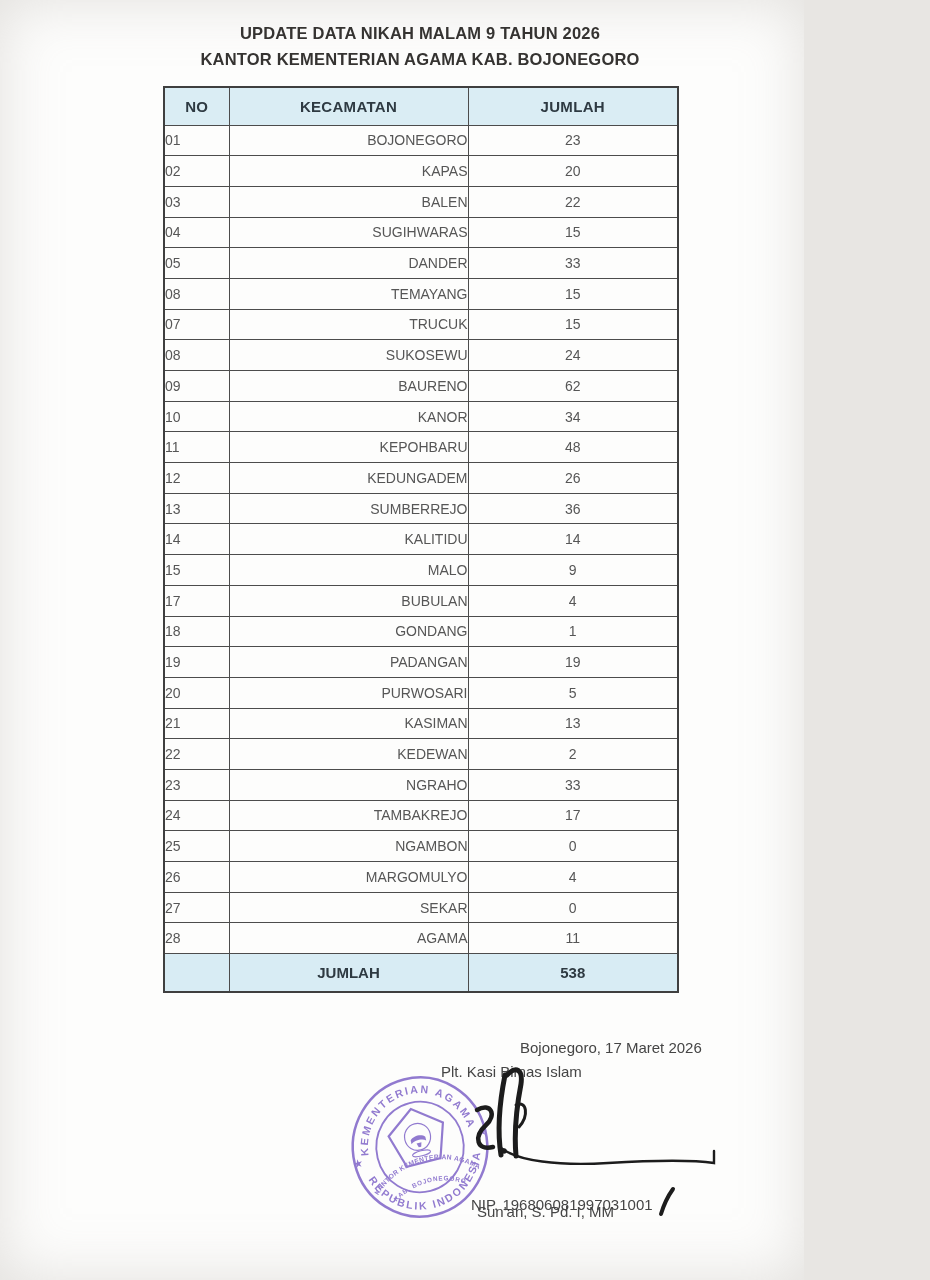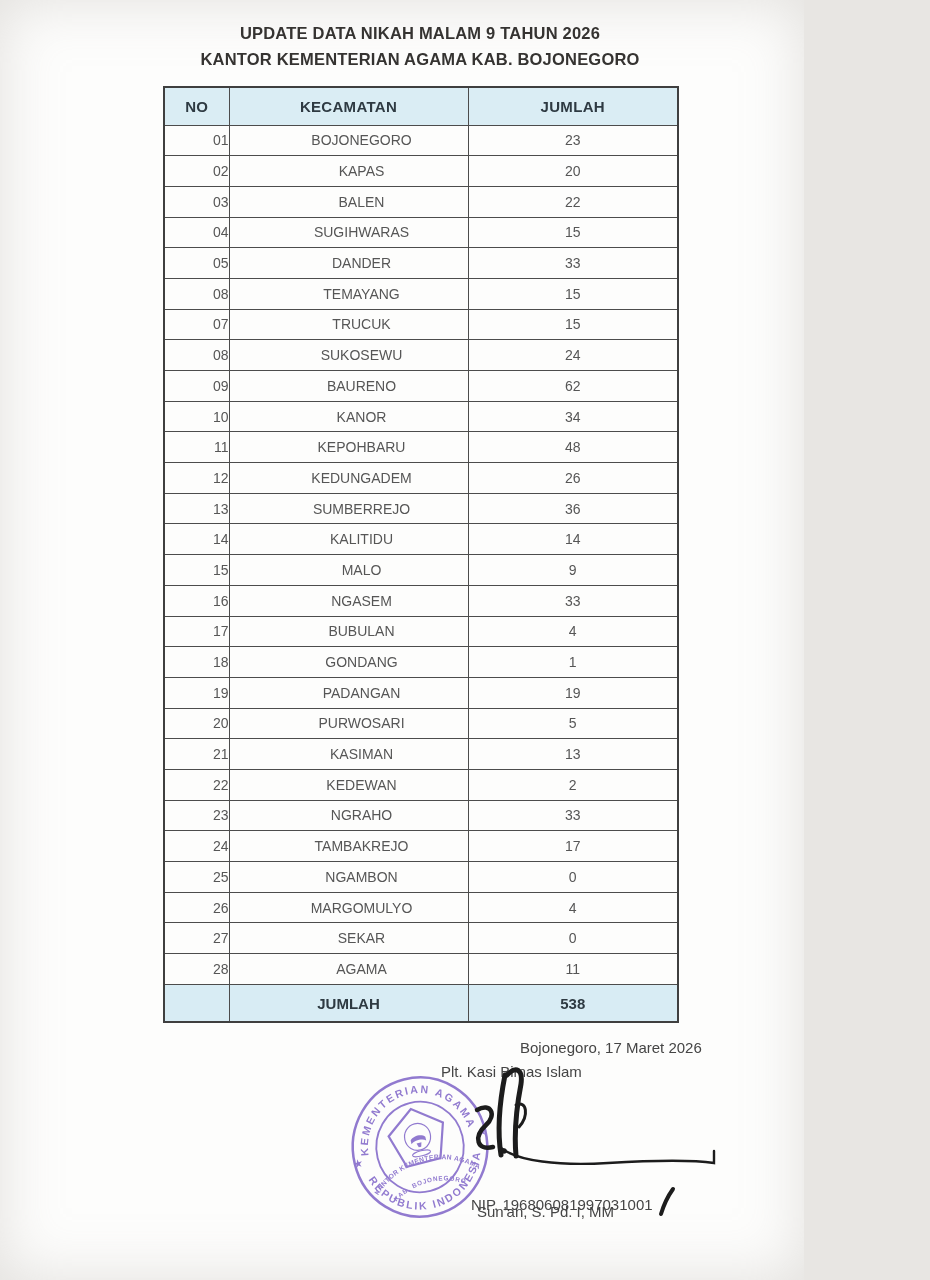--- a/index.html
+++ b/index.html
@@ -33,22 +33,22 @@
   table.data-table th, table.data-table td {
     border:1.6px solid #4c4c4c;
   }
   table.data-table { border:2.5px solid #3f3f3f; }
   tr.header-row th {
     height:38px; background:#daedf4;
     font-size:15px; font-weight:bold; color:#2e3a42;
     letter-spacing:0.3px;
   }
   tr.data-row td { height:30.7px; font-size:14px; color:#565656; }
-  td.cell-no { text-align:right; }
-  td.cell-kec { text-align:center; padding-left:26px; }
+  td.cell-no { text-align:left; }
+  td.cell-kec { text-align:right; padding-left:26px; }
   td.cell-jml { text-align:center; }
   tr.total-row td {
     height:38px; background:#d8ecf4;
     font-size:15px; font-weight:bold; color:#2e3a42; text-align:center;
   }
   .sig-text { position:absolute; font-size:15px; color:#454545; white-space:nowrap; }
   .sig-date { left:472px; top:1039px;margin-left:48px; }
   .sig-role { left:441px; top:1063px; }
   .sig-name { left:477px; top:1172px;margin-top:31px; }
   .sig-nip  { left:471px; top:1196px; }
@@ -162,25 +162,20 @@
       <td class="cell-kec">KALITIDU</td>
       <td class="cell-jml">14</td>
     </tr>
 
     <tr class="data-row">
       <td class="cell-no">15</td>
       <td class="cell-kec">MALO</td>
       <td class="cell-jml">9</td>
     </tr>
 
-    <tr class="data-row">
-      <td class="cell-no">16</td>
-      <td class="cell-kec">NGASEM</td>
-      <td class="cell-jml">33</td>
-    </tr>
 
     <tr class="data-row">
       <td class="cell-no">17</td>
       <td class="cell-kec">BUBULAN</td>
       <td class="cell-jml">4</td>
     </tr>
 
     <tr class="data-row">
       <td class="cell-no">18</td>
       <td class="cell-kec">GONDANG</td>

